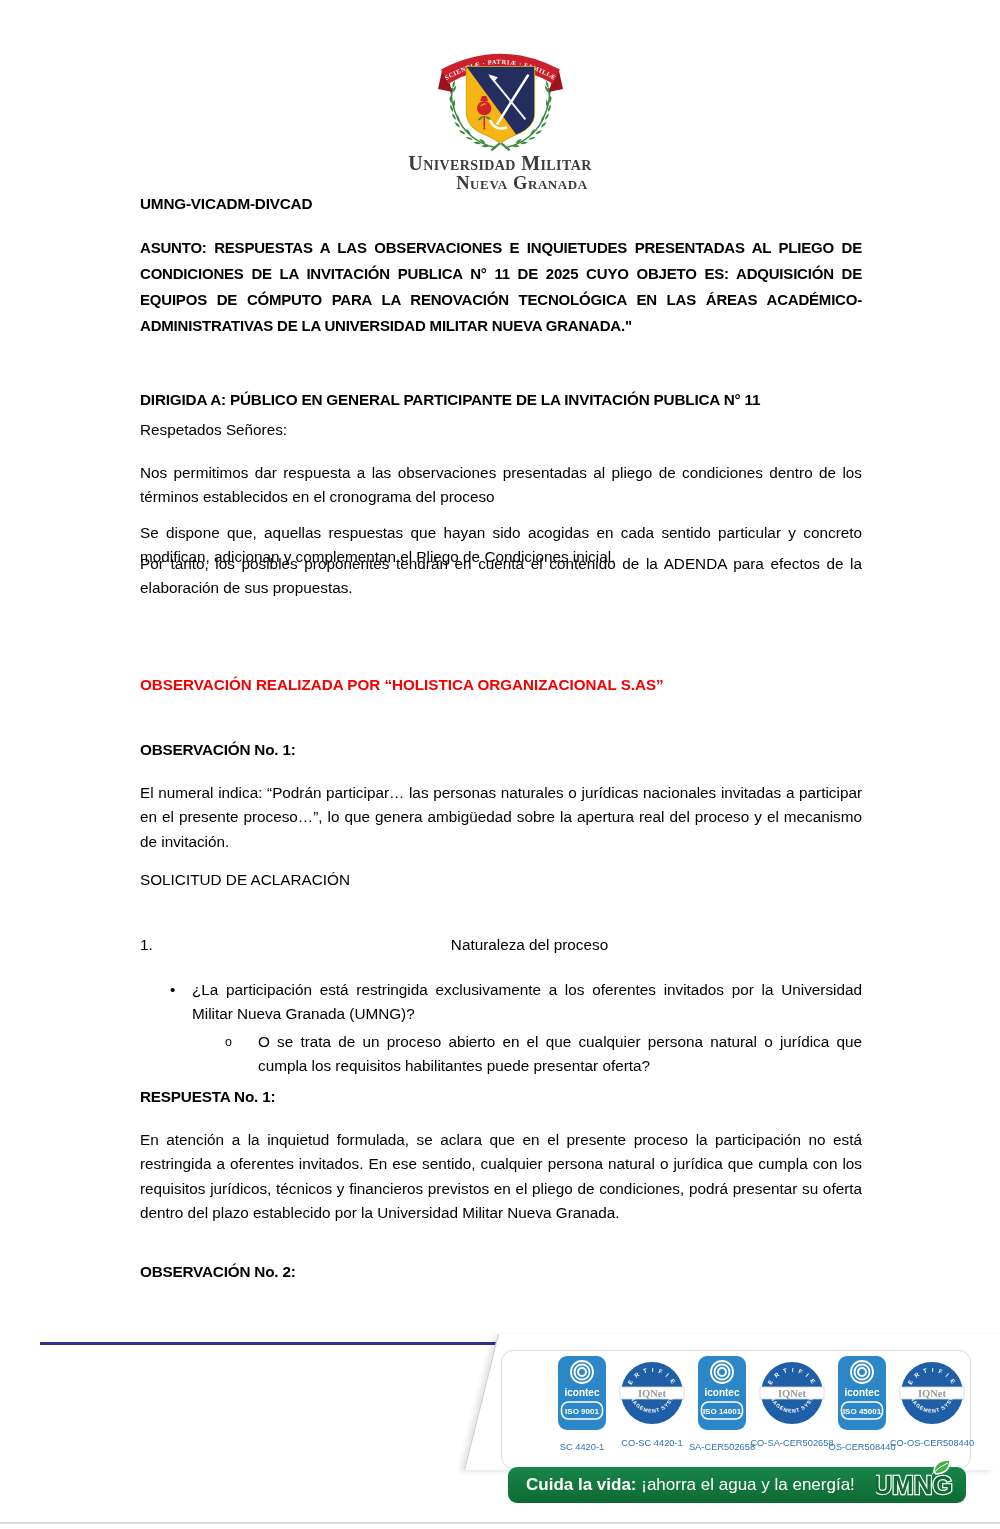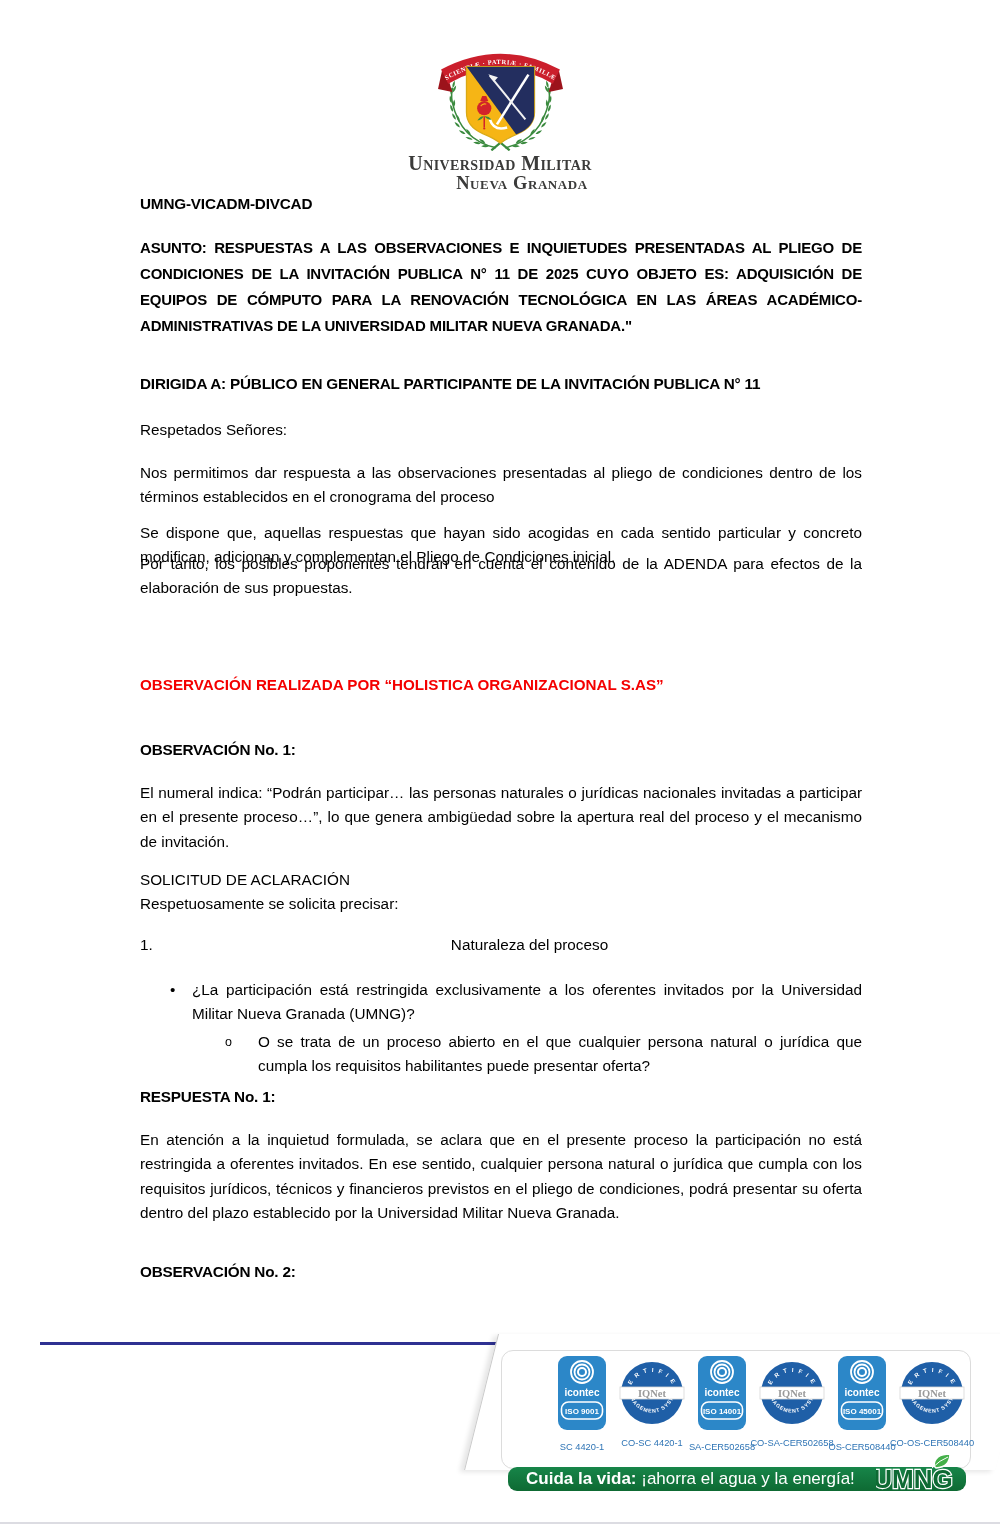--- a/index.html
+++ b/index.html
@@ -30,21 +30,21 @@
         color:var(--footer-navy,#1f3d7c);}
   .swoosh{position:absolute;left:498px;top:1334px;width:530px;height:136px;background:#fff;
           border-left:1.5px solid #c9c9c9;transform:skewX(-14deg);transform-origin:0 0;
           box-shadow:-4px 2px 5px rgba(0,0,0,.10);}
   .cert-frame{position:absolute;left:501px;top:1350px;width:468px;height:117px;
               border:1.5px solid #dcdcdc;border-radius:12px;background:#fff;}
   .cert-row{position:absolute;left:548px;top:1356px;display:flex;gap:2px;}
   .cert{width:68px;display:flex;flex-direction:column;align-items:center;}
   .cert .code{margin-top:12px;font-size:9.3px;color:var(--cert-label-blue,#2e74b5);white-space:nowrap;}
   .cert .iq{margin-top:4px;}
-  .banner{position:absolute;left:508px;top:1467px;width:458px;height:24px;border-radius:9px;
+  .banner{position:absolute;left:508px;top:1467px;width:458px;height:36px;border-radius:9px;
           background:linear-gradient(180deg,var(--banner-green-light,#178549),var(--banner-green,#0e6a33));
           display:flex;align-items:center;padding:0 12px 0 18px;box-sizing:border-box;color:#fff;}
   .banner .txt{font-size:17px;white-space:nowrap;}
   .banner .txt b{font-weight:700;}
   .banner .logo{margin-left:auto;position:relative;top:-3px;}
   .page-bottom-line{position:absolute;left:0;top:1522px;width:1000px;height:2px;background:#dcdce2;}
 </style>
 </head>
 <body>
 
@@ -111,37 +111,36 @@
     <div class="wordmark">
       <div class="l1">Universidad Militar</div>
       <div class="l2">Nueva Granada</div>
     </div>
   </div>
 
   <div class="blk bold" style="top:192px">UMNG-VICADM-DIVCAD</div>
 
   <div class="blk bold just asunto" style="top:235px">ASUNTO: RESPUESTAS A LAS OBSERVACIONES E INQUIETUDES PRESENTADAS AL PLIEGO DE CONDICIONES DE LA INVITACIÓN PUBLICA N° 11 DE 2025 CUYO OBJETO ES: ADQUISICIÓN DE EQUIPOS DE CÓMPUTO PARA LA RENOVACIÓN TECNOLÓGICA EN LAS ÁREAS ACADÉMICO-ADMINISTRATIVAS DE LA UNIVERSIDAD MILITAR NUEVA GRANADA."</div>
 
-  <div class="blk bold" style="top:372px">DIRIGIDA A: PÚBLICO EN GENERAL PARTICIPANTE DE LA INVITACIÓN PUBLICA N° 11</div>
+  <div class="blk bold" style="top:388px">DIRIGIDA A: PÚBLICO EN GENERAL PARTICIPANTE DE LA INVITACIÓN PUBLICA N° 11</div>
 
   <div class="blk" style="top:418px">Respetados Señores:</div>
 
   <div class="blk just" style="top:461px">Nos permitimos dar respuesta a las observaciones presentadas al pliego de condiciones dentro de los términos establecidos en el cronograma del proceso</div>
   <div class="blk just" style="top:521px">Se dispone que, aquellas respuestas que hayan sido acogidas en cada sentido particular y concreto modifican, adicionan y complementan el Pliego de Condiciones inicial.</div>
   <div class="blk just" style="top:552px">Por tanto, los posibles proponentes tendrán en cuenta el contenido de la ADENDA para efectos de la elaboración de sus propuestas.</div>
 
   <div class="blk sect-title" style="top:673px">OBSERVACIÓN REALIZADA POR “HOLISTICA ORGANIZACIONAL S.AS”</div>
 
   <div class="blk bold" style="top:738px">OBSERVACIÓN No. 1:</div>
 
   <div class="blk just" style="top:781px">El numeral indica: “Podrán participar… las personas naturales o jurídicas nacionales invitadas a participar en el presente proceso…”, lo que genera ambigüedad sobre la apertura real del proceso y el mecanismo de invitación.</div>
 
   <div class="blk" style="top:868px">
     <div>SOLICITUD DE ACLARACIÓN</div>
-    <div>Respetuosamente se solicita precisar:</div>
   </div>
 
   <div class="blk liflex" style="top:933px">
     <span class="m1">1.</span>
     <span class="t" style="text-align:center">Naturaleza del proceso</span>
   </div>
 
   <div class="blk liflex" style="top:978px">
     <span class="m2">•</span>
     <span class="t">¿La participación está restringida exclusivamente a los oferentes invitados por la Universidad Militar Nueva Granada (UMNG)?</span>

